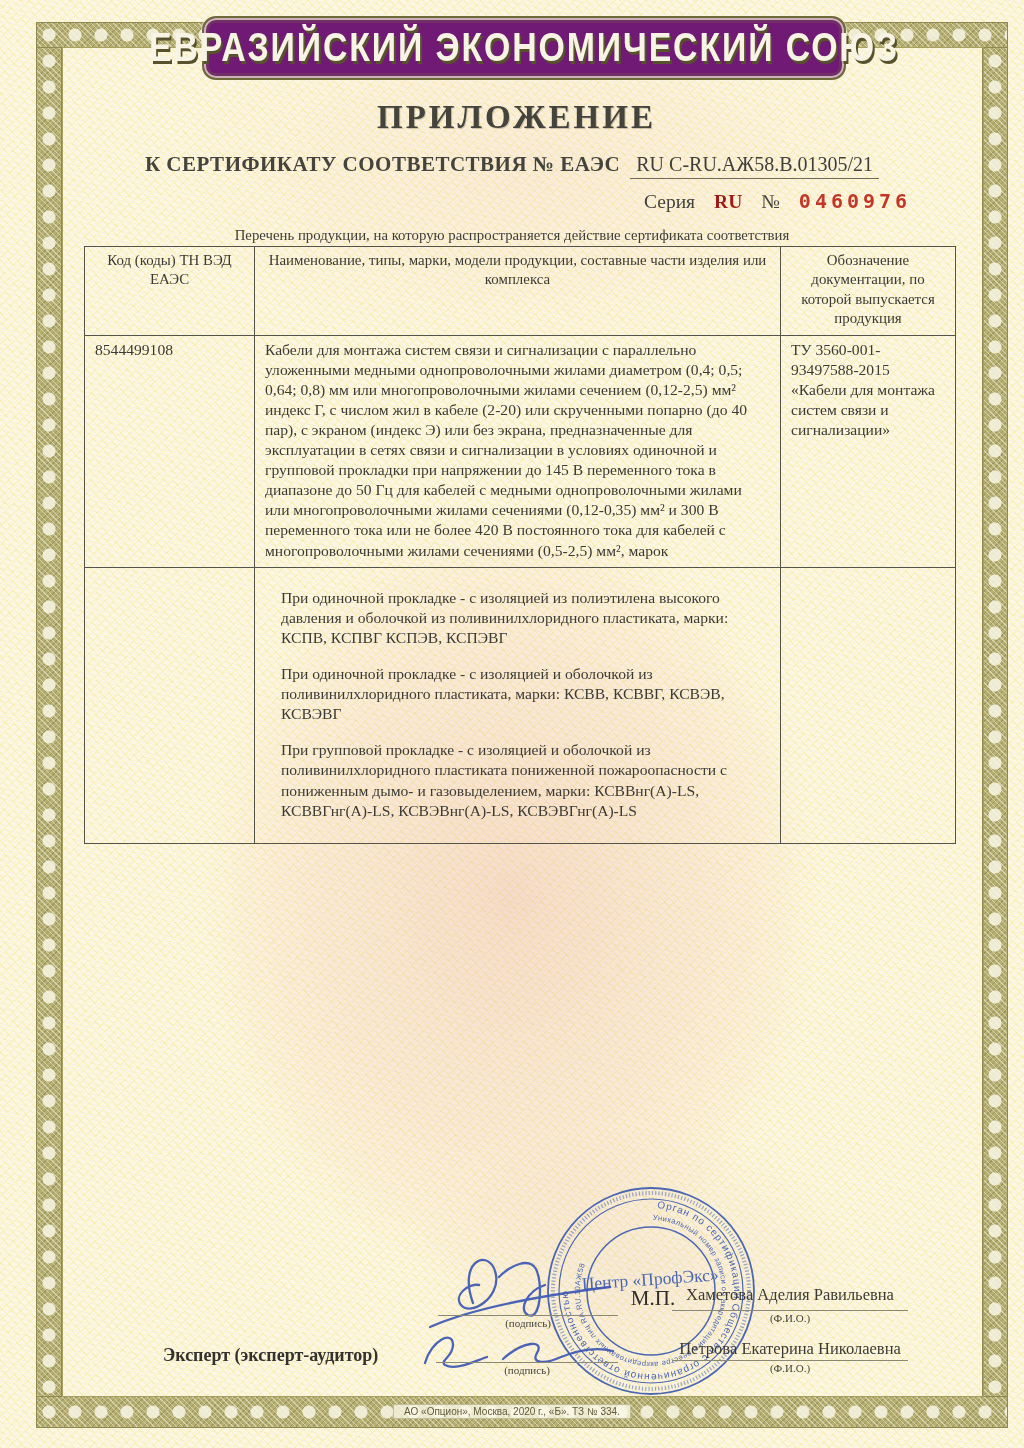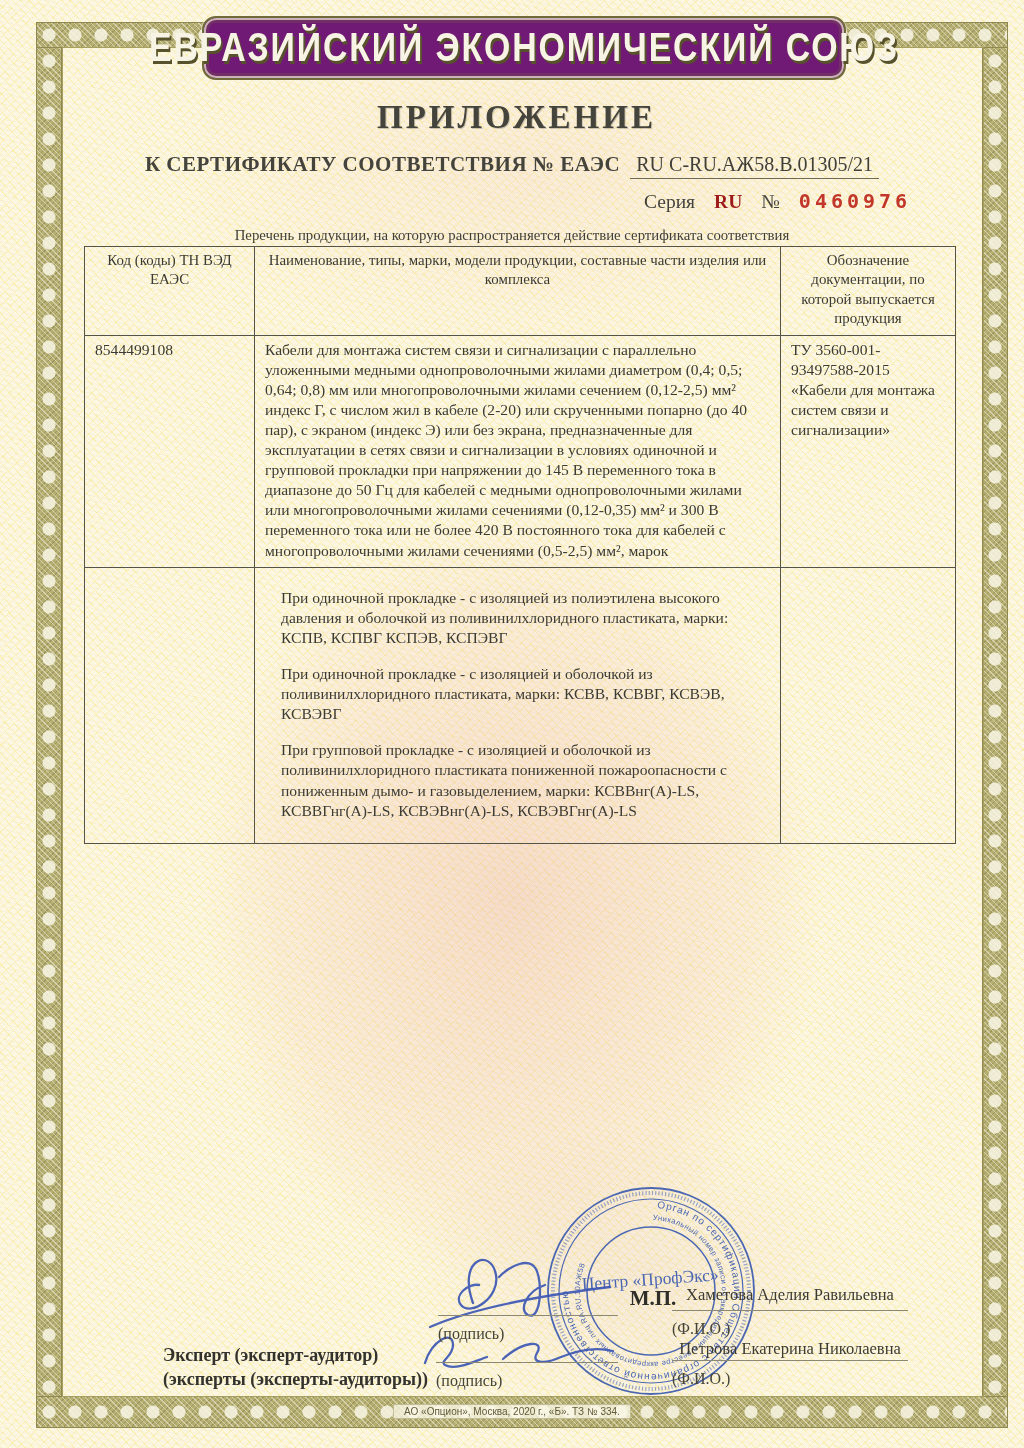--- a/index.html
+++ b/index.html
@@ -57,31 +57,31 @@
   .cert-table .r2 td{height:164px;}
   .cert-table p{margin:16px;}
   
   .role{position:absolute;font-weight:700;font-size:18px;line-height:1.32;color:#33322c;}
   .role1{left:163px;top:1294px;width:305px;}
   .role2{left:163px;top:1344px;width:320px;}
   .role2 span{display:block;}
   .sig-line{position:absolute;border-top:1.1px solid #8b8874;}
   .sig-line1{left:438px;top:1315px;width:180px;}
   .sig-line2{left:436px;top:1362px;width:182px;}
-  .small-label{position:absolute;font-size:16px;color:#454439;margin-top:8px;}
+  .small-label{position:absolute;text-align:center;font-size:11px;color:#454439;}
   .podpis1{left:438px;top:1317px;width:180px;}
   .podpis2{left:436px;top:1364px;width:182px;}
   .name{position:absolute;text-align:center;font-size:16.5px;color:#3c3b33;}
   .name1{left:660px;top:1285px;width:260px;}
   .name2{left:660px;top:1339px;width:260px;}
   .name-line1{left:672px;top:1310px;width:236px;}
   .name-line2{left:672px;top:1360px;width:236px;}
   .fio1{left:672px;top:1312px;width:236px;}
   .fio2{left:672px;top:1362px;width:236px;}
-  .mp{position:absolute;left:608px;top:1286px;width:90px;text-align:center;font-weight:700;font-size:21px;color:#2f2e28;}
+  .mp{position:absolute;left:608px;top:1286px;width:90px;text-align:center;font-weight:400;font-size:21px;color:#2f2e28;}
   .stamp{position:absolute;left:543px;top:1183px;width:216px;height:216px;opacity:.92;}
   .sig-svg{position:absolute;left:395px;top:1225px;width:270px;height:170px;}
   .imprint{position:absolute;left:0;right:0;top:1401px;text-align:center;}
   .imprint span{display:inline-block;font-family:"Liberation Sans",sans-serif;font-size:10px;color:#5f5a38;
         background:rgba(250,247,230,.8);border:1px solid rgba(140,132,80,.45);padding:1px 10px;border-radius:2px;}
 </style>
 </head>
 <body>
 
 <div class="sheet">
@@ -165,21 +165,20 @@
       <path d="M 78 78 C 62 34, 96 22, 101 50 C 105 72, 76 92, 66 80 C 58 70, 74 58, 84 60"></path>
       <path d="M 104 52 C 116 40, 134 32, 141 44 C 148 58, 146 96, 133 90 C 123 85, 132 66, 150 60"></path>
       <path d="M 35 102 C 80 82, 150 70, 215 62"></path>
       <path d="M 30 138 C 36 116, 58 104, 58 120 C 58 132, 44 136, 50 140 C 60 146, 80 136, 92 132"></path>
       <path d="M 108 134 C 128 116, 150 114, 142 128 C 136 138, 148 140, 166 132 C 186 124, 202 122, 218 126"></path>
     </g>
   </svg>
 
   <div class="role role2">
     <span>Эксперт (эксперт-аудитор)</span>
-    <span>(эксперты (эксперты-аудиторы))</span>
   </div>
 
   <div class="sig-line sig-line1"></div>
   <div class="small-label podpis1">(подпись)</div>
   <div class="sig-line sig-line2"></div>
   <div class="small-label podpis2">(подпись)</div>
 
   <div class="name name1">Хаметова Аделия Равильевна</div>
   <div class="sig-line name-line1"></div>
   <div class="small-label fio1">(Ф.И.О.)</div>

